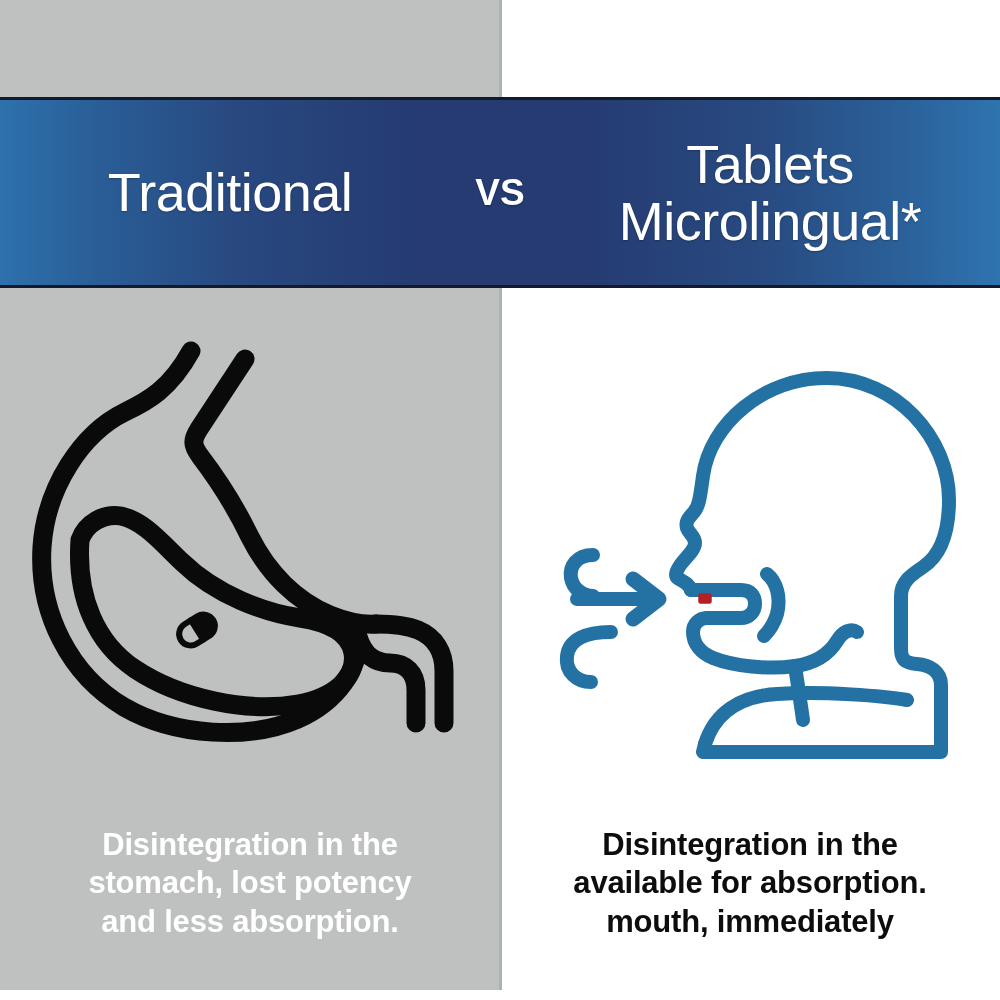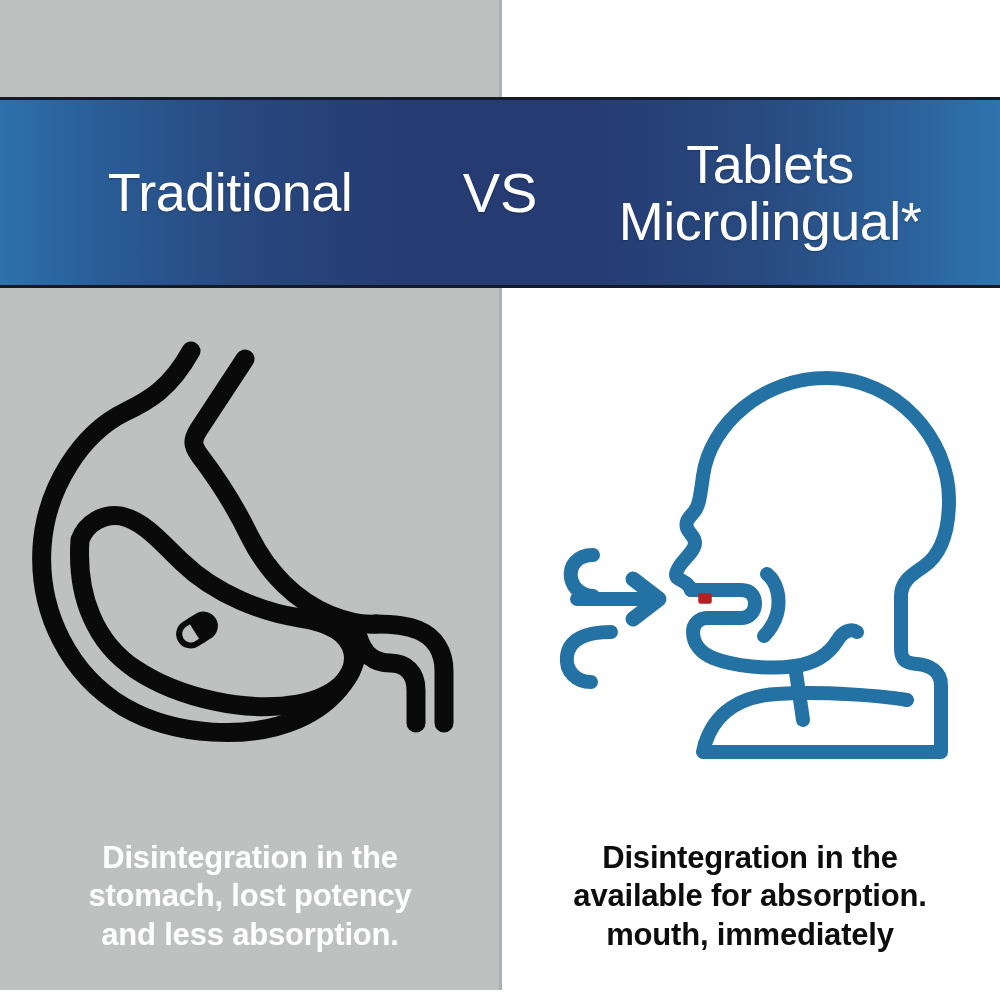--- a/index.html
+++ b/index.html
@@ -98,22 +98,22 @@
   }
   .header-col .line {
     display: block;
     white-space: nowrap;
   }
 
   .header-vs {
     flex: 0 0 auto;
     width: 110px;
     color: #ffffff;
-    font-size: 56px;
-    font-weight: 400;
+    font-size: 37px;
+    font-weight: 700;
     text-align: center;
     letter-spacing: 0px;
     text-shadow: 0 1px 2px rgba(0,0,0,0.28);
   }
 
   
   .art-left {
     position: absolute;
     left: 20px;
     top: 325px;
@@ -136,21 +136,20 @@
   
   .caption {
     position: absolute;
     top: 826px;
     width: 460px;
     text-align: center;
     font-size: 31px;
     font-weight: 700;
     line-height: 1.24;
     letter-spacing: -0.2px;
-    margin-top: 13px;
   }
   .caption .line {
     display: block;
     white-space: nowrap;
   }
   .caption-left {
     left: 20px;
     color: #ffffff;
   }
   .caption-right {

